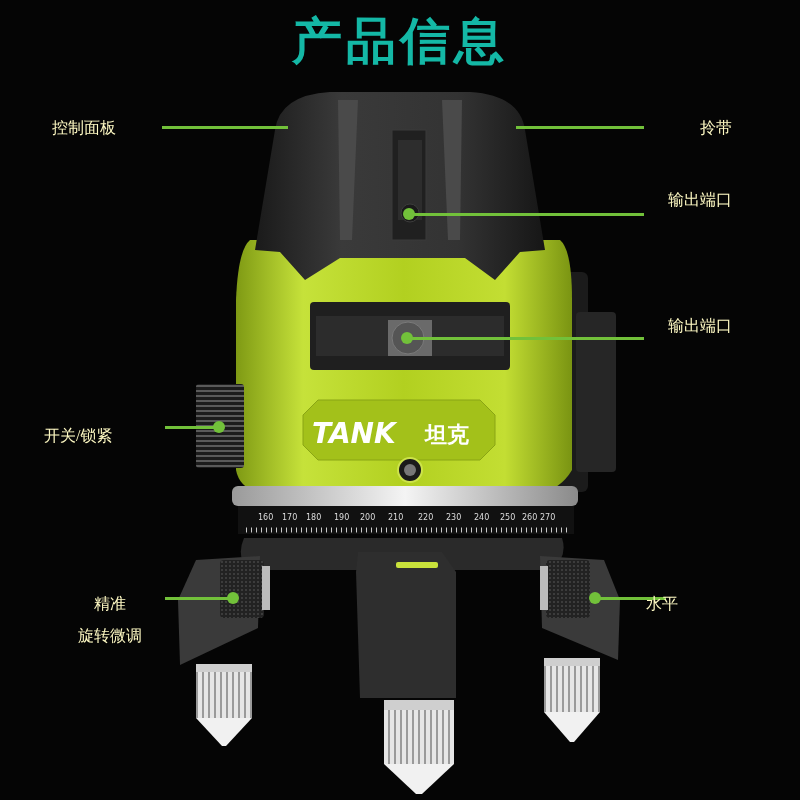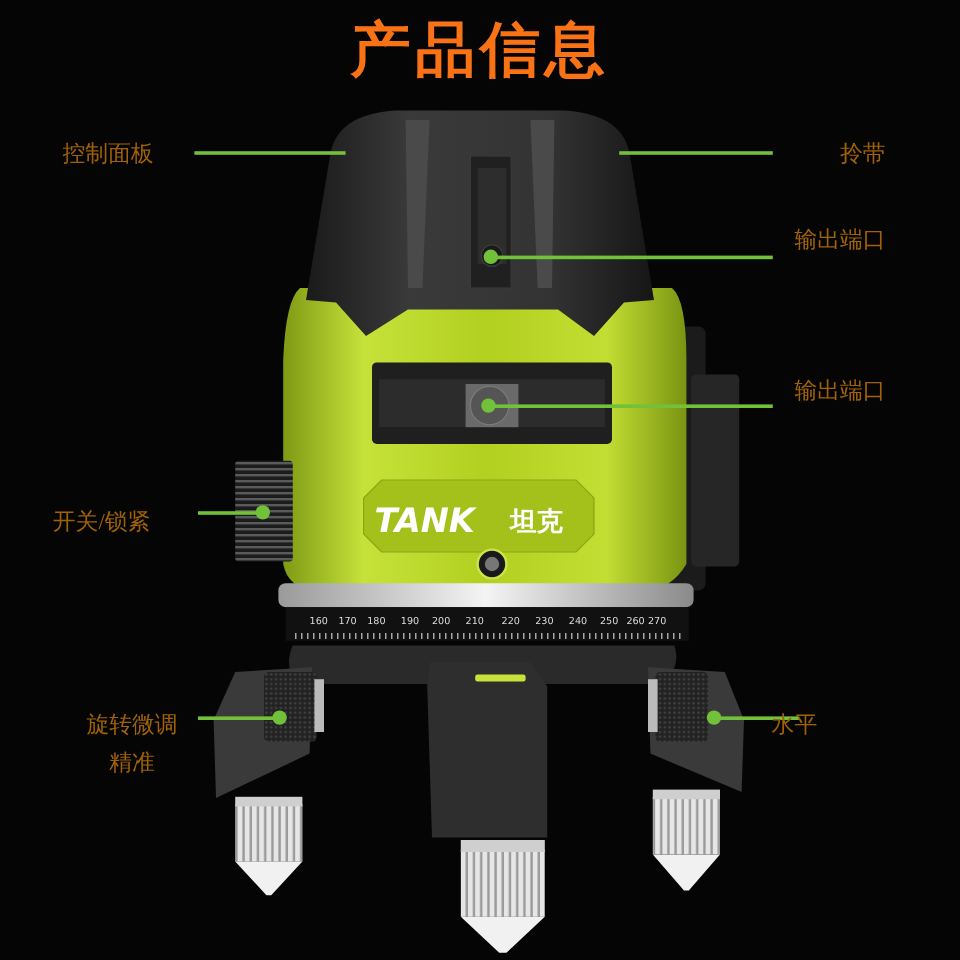--- a/index.html
+++ b/index.html
@@ -4,24 +4,24 @@
 <style>
   html, body { margin:0; padding:0; }
   body {
     width:800px; height:800px; overflow:hidden; position:relative;
     background:#050505;
     font-family: "DejaVu Sans", "Liberation Sans", sans-serif;
     color:#fff;
   }
   .title {
     position:absolute; left:0; top:8px; width:800px; text-align:center;
-    font-size:50px; font-weight:bold; letter-spacing:4px; color:#f97316;
+    font-size:50px; font-weight:bold; letter-spacing:4px; color:#14b8a6;
   }
   .label {
-    position:absolute; font-size:19px; line-height:32px; color:#a16207; white-space:nowrap;
+    position:absolute; font-size:16px; line-height:32px; color:#fef9c3; white-space:nowrap;
   }
   .label.center { text-align:center; }
   .line { position:absolute; height:3px; background:#72c13a; }
   .dot { position:absolute; width:12px; height:12px; border-radius:50%; background:#72c13a; }
   svg.product { position:absolute; left:0; top:0; }
 </style>
 </head>
 <body>
 
 <div class="title">产品信息</div>
@@ -157,19 +157,19 @@
   <div>输出端口</div>
 </div>
 
 <div class="label center" style="left:648px; top:310px; width:104px;">
   <div>输出端口</div>
 </div>
 
 <div class="label" style="left:44px; top:420px;font-family:Liberation Serif, serif;">开关/锁紧</div>
 
 <div class="label center" style="left:56px; top:588px; width:108px;">
+  <div>精准</div>
   <div>旋转微调</div>
-  <div>精准</div>
 </div>
 
 <div class="label center" style="left:608px; top:588px; width:108px;">
   <div>水平</div>
 </div>
 
 </body></html>

